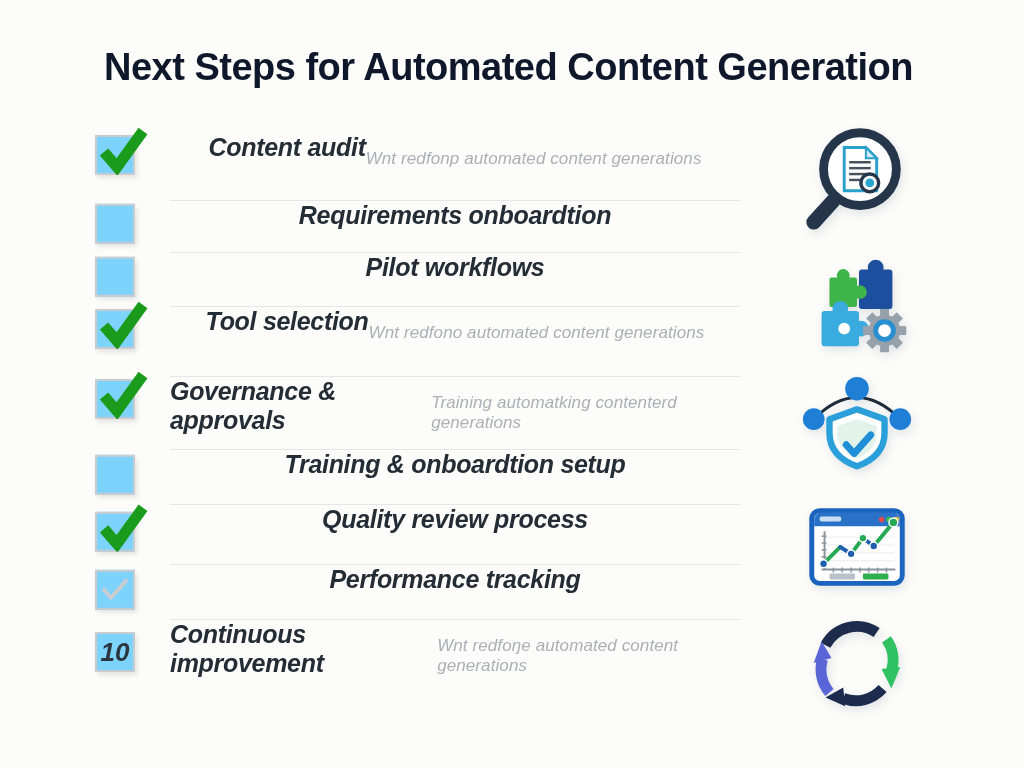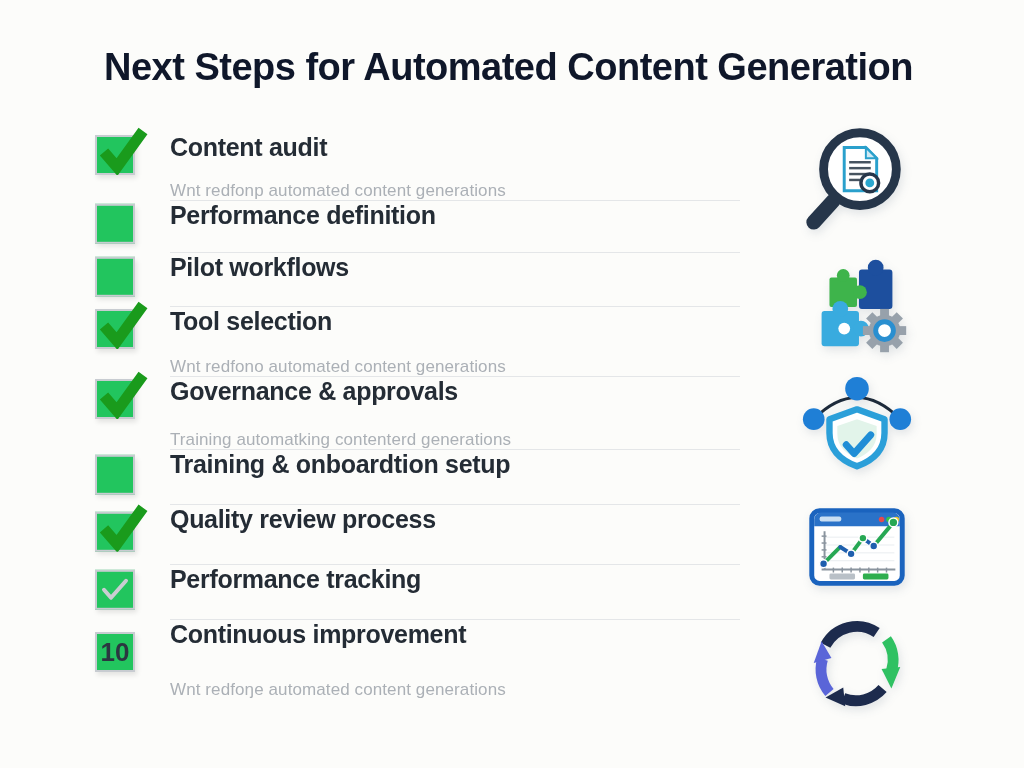--- a/index.html
+++ b/index.html
@@ -4,29 +4,29 @@
 <style>
   html,body{margin:0;padding:0;}
   body{font-family:"Liberation Sans", sans-serif; background:#ffffff;}
   .stage{position:relative;width:1024px;height:768px;background:#fcfcfa;overflow:hidden;}
 
   .title{position:absolute;left:104px;top:46px;font-size:38px;font-weight:700;
          color:#0f172a;letter-spacing:-0.5px;}
 
   .list{position:absolute;left:95px;top:133px;width:645px;}
   .row{position:relative;box-sizing:border-box;padding-left:75px;
-       display:flex;flex-direction:column;justify-content:space-between;}
+       display:flex;flex-direction:row;justify-content:center;font-style:italic;}
   .row .sep{position:absolute;left:75px;right:0;bottom:0;height:1px;background:#e4e6e8;}
   .r1{height:68px}.r2{height:52px}.r3{height:70px}.r4{height:54px}.r5{height:73px}
   .r6{height:55px}.r7{height:60px}.r8{height:55px}.r9{height:80px}
 
   .label{font-size:25px;font-weight:700;color:#242c35;letter-spacing:-0.3px;line-height:1.15;}
   .sub{font-size:17px;color:#abb0b6;margin-top:16px;letter-spacing:0.1px;}
 
-  .checkbox{position:absolute;left:0;width:36px;height:36px;background:#22c55e;
+  .checkbox{position:absolute;left:0;width:36px;height:36px;background:#7dd3fc;
             border:2px solid #c8ccd1;box-shadow:2px 3px 5px rgba(0,0,0,0.10);
             top:50%;transform:translateY(-58%);}
   .row.has-sub .checkbox{top:2px;transform:none;}
   .row.r9 .checkbox{top:12px;transform:none;}
   .checkbox .check-green,.checkbox .check-gray{display:none;position:absolute;}
   .checkbox .num{display:none;}
   .checkbox[data-state="checked"] .check-green{display:block;left:0px;top:-12px;}
   .checkbox[data-state="checked-muted"] .check-gray{display:block;left:4px;top:6px;}
   .checkbox[data-state="number"] .num{display:flex;width:100%;height:100%;
             align-items:center;justify-content:center;font-size:26px;font-weight:700;color:#2b3640;}
@@ -56,21 +56,21 @@
       <div class="sub">Wnt redfonp automated content generations</div>
       <div class="sep"></div>
     </div>
 
     <div class="row r2">
       <div class="checkbox" data-state="unchecked">
         
         
         
       </div>
-      <div class="label">Performance definition</div>
+      <div class="label">Requirements onboardtion</div>
       <div class="sep"></div>
     </div>
 
     <div class="row r4">
       <div class="checkbox" data-state="unchecked">
         
         
         
       </div>
       <div class="label">Pilot workflows</div>

